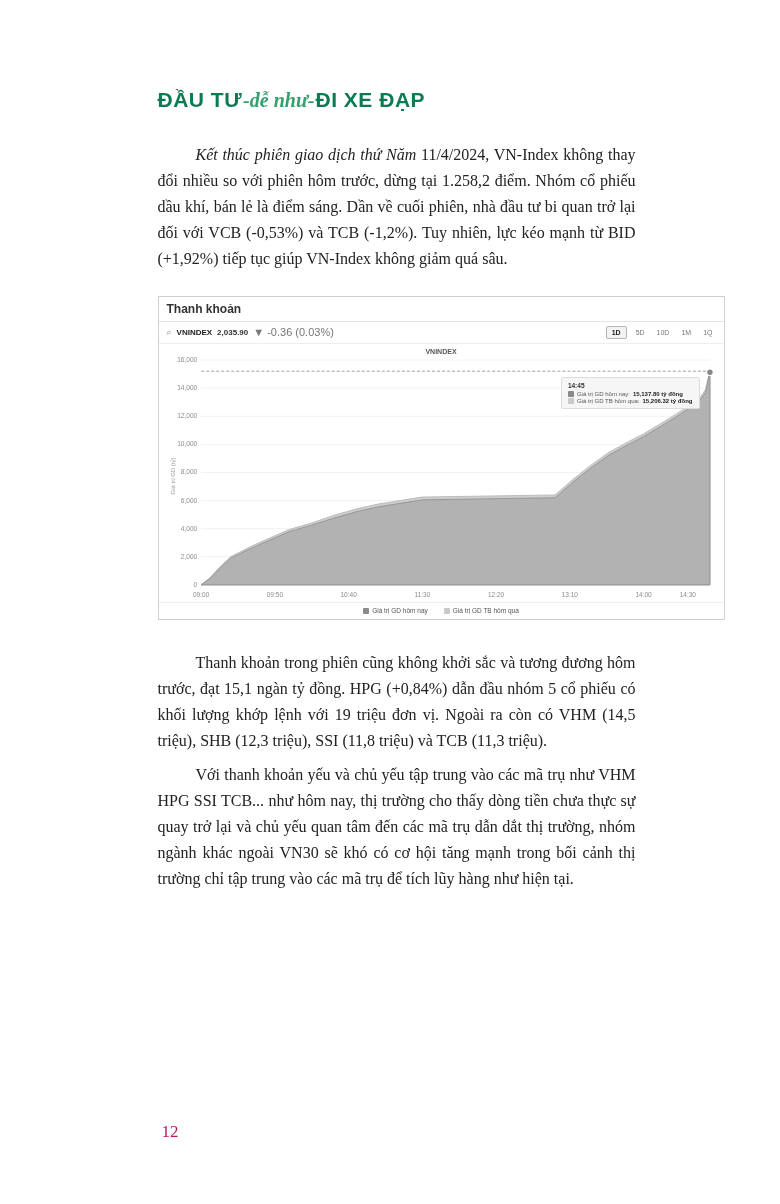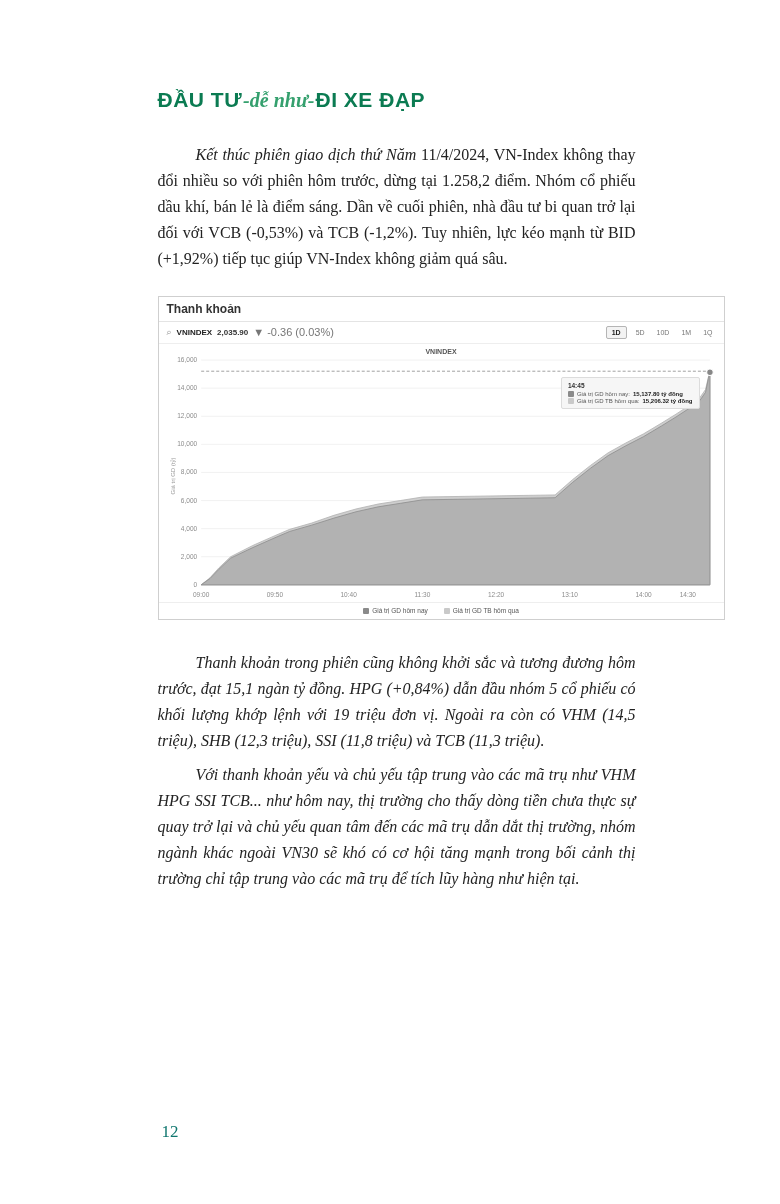--- a/index.html
+++ b/index.html
@@ -23,21 +23,21 @@
     font-family: "Liberation Serif", serif;
     font-style: italic; font-weight: 600; font-size: 20px;
     color: #35a06e; padding: 0 1px;
   }
   
   .para {
     font-size: 16px; line-height: 1.62; text-align: justify;
     text-indent: 38px; color: #222; margin-bottom: 6px;
   }
   .para .lead-italic { font-style: italic; }
-  .para.italic { font-style: italic; }
+  .para.italic { }
   .gap-before-chart { height: 18px; }
   .gap-after-chart { height: 30px; }
   .para + .para { margin-top: 8px; }
   
   .chart-widget {
     width: 567px; background: #ffffff;
     border: 1px solid #cfcfcf;
     font-family: "Liberation Sans", sans-serif;
   }
   .w-titlebar {
@@ -86,21 +86,21 @@
   .tt-val { font-size: 6px; font-weight: 700; color: #222; }
   .w-legend {
     display: flex; justify-content: center; align-items: center; gap: 16px;
     padding: 4px 0 5px; border-top: 1px solid #eeeeee;
   }
   .lg-item { display: flex; align-items: center; gap: 3px; }
   .lg-label { font-size: 6.5px; color: #555; }
   
   .page-number {
     position: absolute; left: 117px; top: 1106px;
-    font-size: 17px; color: #0f766e;
+    font-size: 17px; color: #be185d;
   }
 </style>
 </head>
 <body>
 
 <div class="page">
 
   <header class="brand">
     <span class="brand-bold">ĐẦU TƯ</span><span class="brand-script">-dễ như-</span><span class="brand-bold">ĐI XE ĐẠP</span>
   </header>

